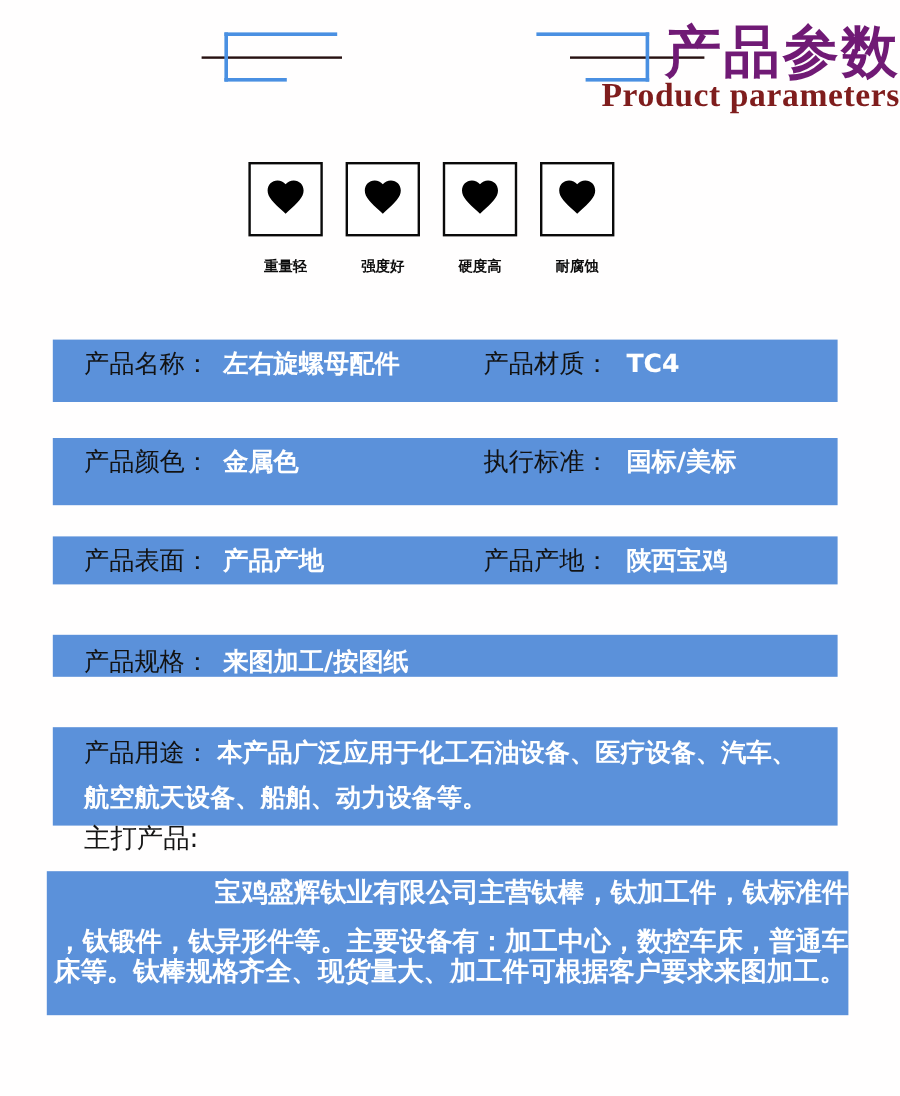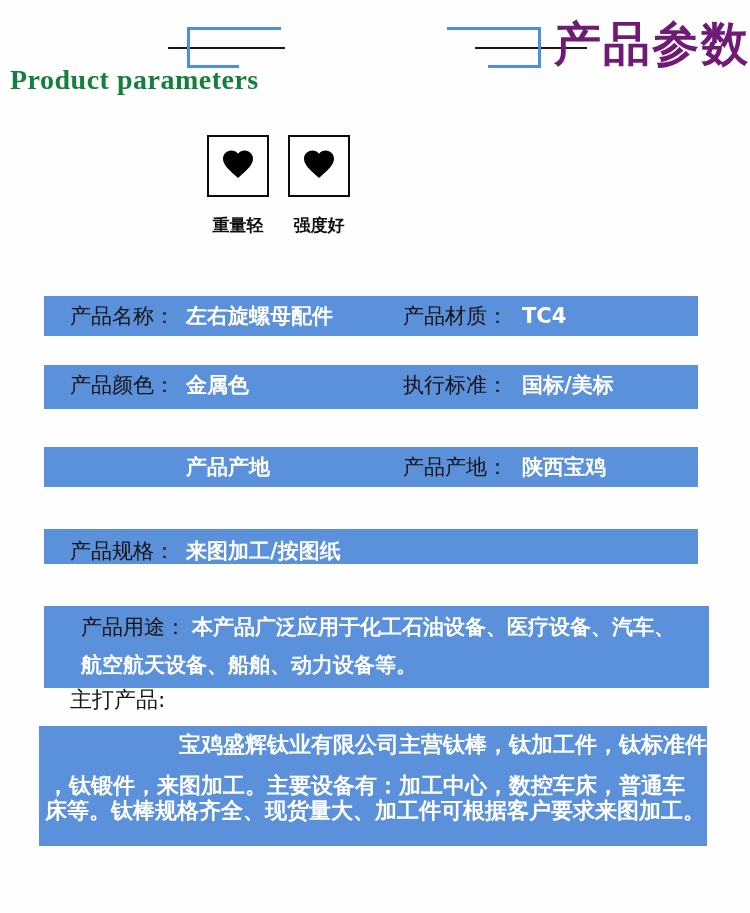--- a/index.html
+++ b/index.html
@@ -17,48 +17,48 @@
   .lb-top{left:187px;top:27px;width:94px;height:3px;}
   .lb-bot{left:187px;top:65px;width:52px;height:3px;}
   .rb-vert{left:538px;top:27px;width:3px;height:41px;}
   .rb-top{left:447px;top:27px;width:94px;height:3px;}
   .rb-bot{left:488px;top:65px;width:53px;height:3px;}
   .title-cn{
     position:absolute;left:0;right:0;top:18px;text-align:right;
     font-size:47px;line-height:52px;font-weight:900;color:#701a75;letter-spacing:2px;
   }
   .title-en{
-    position:absolute;left:0;right:0;top:66px;text-align:left;
+    position:absolute;left:0;right:0;top:66px;text-align:right;
     font-family:"Liberation Serif","DejaVu Serif",serif;
-    font-size:28px;line-height:28px;font-weight:700;color:#15803d;letter-spacing:0.5px;padding-left:10px;
+    font-size:28px;line-height:28px;font-weight:700;color:#7f1d1d;letter-spacing:0.5px;padding-left:10px;
   }
   
   .feat{position:absolute;top:135px;width:62px;text-align:center;}
   .feat-box{
     width:58px;height:58px;border:2px solid #0a0a0a;background:#ffffff;
     display:flex;align-items:center;justify-content:center;
   }
   .feat-label{
-    margin-top:17px;font-size:17px;font-weight:700;color:#0d0d0d;white-space:nowrap;
+    margin-top:17px;font-size:12px;font-weight:700;color:#0d0d0d;white-space:nowrap;
   }
   .f1{left:207px;} .f2{left:288px;} .f3{left:369px;} .f4{left:450px;}
   
   .row{position:absolute;left:44px;width:654px;background:#5b91da;font-size:21px;}
-  .r1{top:296px;height:40px;}
-  .r2{top:365px;height:44px;}
+  .r1{top:283px;height:52px;}
+  .r2{top:365px;height:56px;}
   .r3{top:447px;height:40px;}
   .r4{top:529px;height:35px;}
   .r5{top:606px;height:80px;}
   .row .cell{position:absolute;top:0;white-space:nowrap;}
   .r1 .cell,.r2 .cell,.r3 .cell{line-height:40px;}
   .r4 .cell{line-height:45px;}
   .lab{color:#121212;font-weight:400;}
   .val{color:#ffffff;font-weight:700;}
   .p1{left:26px;} .p2{left:142px;} .p3{left:359px;} .p4{left:478px;}
-  .r5{padding:2px 24px 0 37px;line-height:38px;width:604px;box-sizing:content-box;}
+  .r5{padding:2px 24px 0 26px;line-height:38px;width:604px;box-sizing:content-box;}
   .r5 .lab{margin-right:6px;}
   
   .main-product{
     position:absolute;left:70px;top:686px;font-size:22px;line-height:28px;color:#151515;
   }
   .company{
     position:absolute;left:39px;top:726px;width:668px;height:120px;background:#5b91da;
     color:#ffffff;font-weight:700;font-size:22px;
   }
   .co-l1{margin:6px 18px 0 140px;line-height:25px;white-space:nowrap;}
@@ -95,47 +95,68 @@
   <div class="feat f2">
     <div class="feat-box">
       <span>
         <svg width="38" height="36" viewBox="0 0 24 24">
             <path fill="#000000" d="M12 21.35l-1.45-1.32C5.4 15.36 2 12.28 2 8.5 2 5.42 4.42 3 7.5 3c1.74 0 3.41.81 4.5 2.09C13.09 3.81 14.76 3 16.5 3 19.58 3 22 5.42 22 8.5c0 3.78-3.4 6.86-8.55 11.54L12 21.35z"></path>
           </svg>
       </span>
     </div>
     <div class="feat-label">强度好</div>
   </div>
+  <div class="feat f3">
+    <div class="feat-box">
+      <span>
+        <svg width="38" height="36" viewBox="0 0 24 24">
+            <path fill="#000000" d="M12 21.35l-1.45-1.32C5.4 15.36 2 12.28 2 8.5 2 5.42 4.42 3 7.5 3c1.74 0 3.41.81 4.5 2.09C13.09 3.81 14.76 3 16.5 3 19.58 3 22 5.42 22 8.5c0 3.78-3.4 6.86-8.55 11.54L12 21.35z"></path>
+          </svg>
+      </span>
+    </div>
+    <div class="feat-label">硬度高</div>
+  </div>
+  <div class="feat f4">
+    <div class="feat-box">
+      <span>
+        <svg width="38" height="36" viewBox="0 0 24 24">
+            <path fill="#000000" d="M12 21.35l-1.45-1.32C5.4 15.36 2 12.28 2 8.5 2 5.42 4.42 3 7.5 3c1.74 0 3.41.81 4.5 2.09C13.09 3.81 14.76 3 16.5 3 19.58 3 22 5.42 22 8.5c0 3.78-3.4 6.86-8.55 11.54L12 21.35z"></path>
+          </svg>
+      </span>
+    </div>
+    <div class="feat-label">耐腐蚀</div>
+  </div>
 
   <div class="row r1">
     <span class="cell lab p1">产品名称：</span>
     <span class="cell val p2">左右旋螺母配件</span>
     <span class="cell lab p3">产品材质：</span>
     <span class="cell val p4">TC4</span>
   </div>
   <div class="row r2">
     <span class="cell lab p1">产品颜色：</span>
     <span class="cell val p2">金属色</span>
     <span class="cell lab p3">执行标准：</span>
     <span class="cell val p4">国标/美标</span>
   </div>
   <div class="row r3">
+    <span class="cell lab p1">产品表面：</span>
     <span class="cell val p2">产品产地</span>
     <span class="cell lab p3">产品产地：</span>
     <span class="cell val p4">陕西宝鸡</span>
   </div>
   <div class="row r4">
     <span class="cell lab p1">产品规格：</span>
     <span class="cell val p2">来图加工/按图纸</span>
   </div>
   <div class="row r5">
     <span class="lab">产品用途：</span><span class="val">本产品广泛应用于化工石油设备、医疗设备、汽车、航空航天设备、船舶、动力设备等。</span>
   </div>
 
   <div class="main-product">主打产品:</div>
 
   <div class="company">
     <div class="co-l1">宝鸡盛辉钛业有限公司主营钛棒，钛加工件，钛标准件</div>
-    <div class="co-l2">，钛锻件，来图加工。主要设备有：加工中心，数控车床，普通车</div>
+    <div class="co-l2">，钛锻件，钛异形件等。主要设备有：加工中心，数控车床，普通车</div>
     <div class="co-l3">床等。钛棒规格齐全、现货量大、加工件可根据客户要求来图加工。</div>
   </div>
 
 </div>
 
 </body></html>

